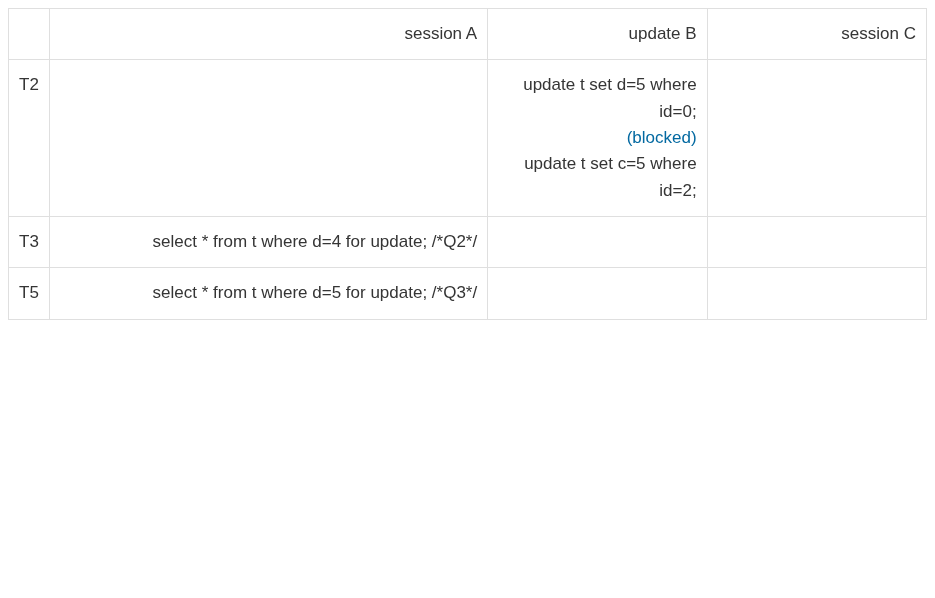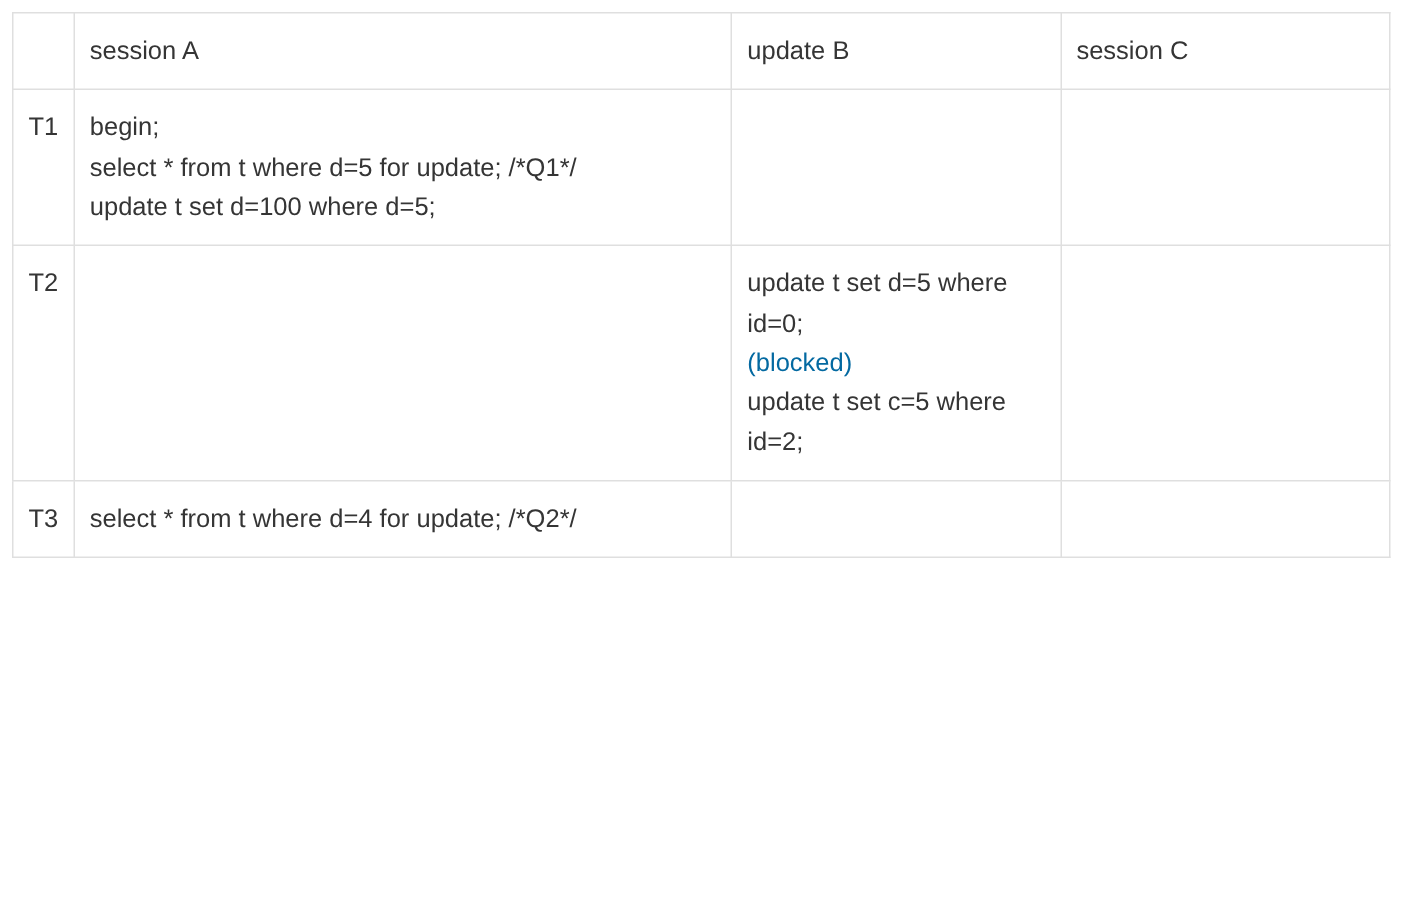--- a/index.html
+++ b/index.html
@@ -13,21 +13,21 @@
     }
     table {
       border-collapse: collapse;
       width: 100%;
       max-width: 919px;
     }
     th, td {
       border: 1px solid #dfdfdf;
       padding: 12px 10px 12px 10px;
       vertical-align: top;
-      text-align: left;
+      text-align: right;
       font-size: 17px;
       font-weight: 400;
       color: #353535;
       line-height: 1.55;
     }
     th {
       font-weight: 400;
     }
     col.time-col {
       width: 38px;
@@ -64,33 +64,31 @@
   <thead>
     <tr>
       <th></th>
       <th>session A</th>
       <th>update B</th>
       <th>session C</th>
     </tr>
   </thead>
   <tbody>
     <tr>
-      <td class="time-label">T1</td>
-      <td><span class="cell-content">begin;
-select * from t where d=5 for update; /*Q1*/
-update t set d=100 where d=5;</span></td>
-      <td><span class="cell-content"></span></td>
-      <td><span class="cell-content"></span></td>
-    </tr>
-    <tr>
       <td class="time-label">T2</td>
       <td><span class="cell-content"></span></td>
       <td><span class="cell-content">update t set d=5 where id=0;</span><br><span class="blocked">(blocked)</span><br><span class="cell-content">update t set c=5 where id=2;</span></td>
       <td><span class="cell-content"></span></td>
     </tr>
     <tr>
       <td class="time-label">T3</td>
       <td><span class="cell-content">select * from t where d=4 for update; /*Q2*/</span></td>
       <td><span class="cell-content"></span></td>
       <td><span class="cell-content"></span></td>
     </tr>
+    <tr>
+      <td class="time-label">T5</td>
+      <td><span class="cell-content">select * from t where d=5 for update; /*Q3*/</span></td>
+      <td><span class="cell-content"></span></td>
+      <td><span class="cell-content"></span></td>
+    </tr>
   </tbody>
 </table>
 
 </body></html>

